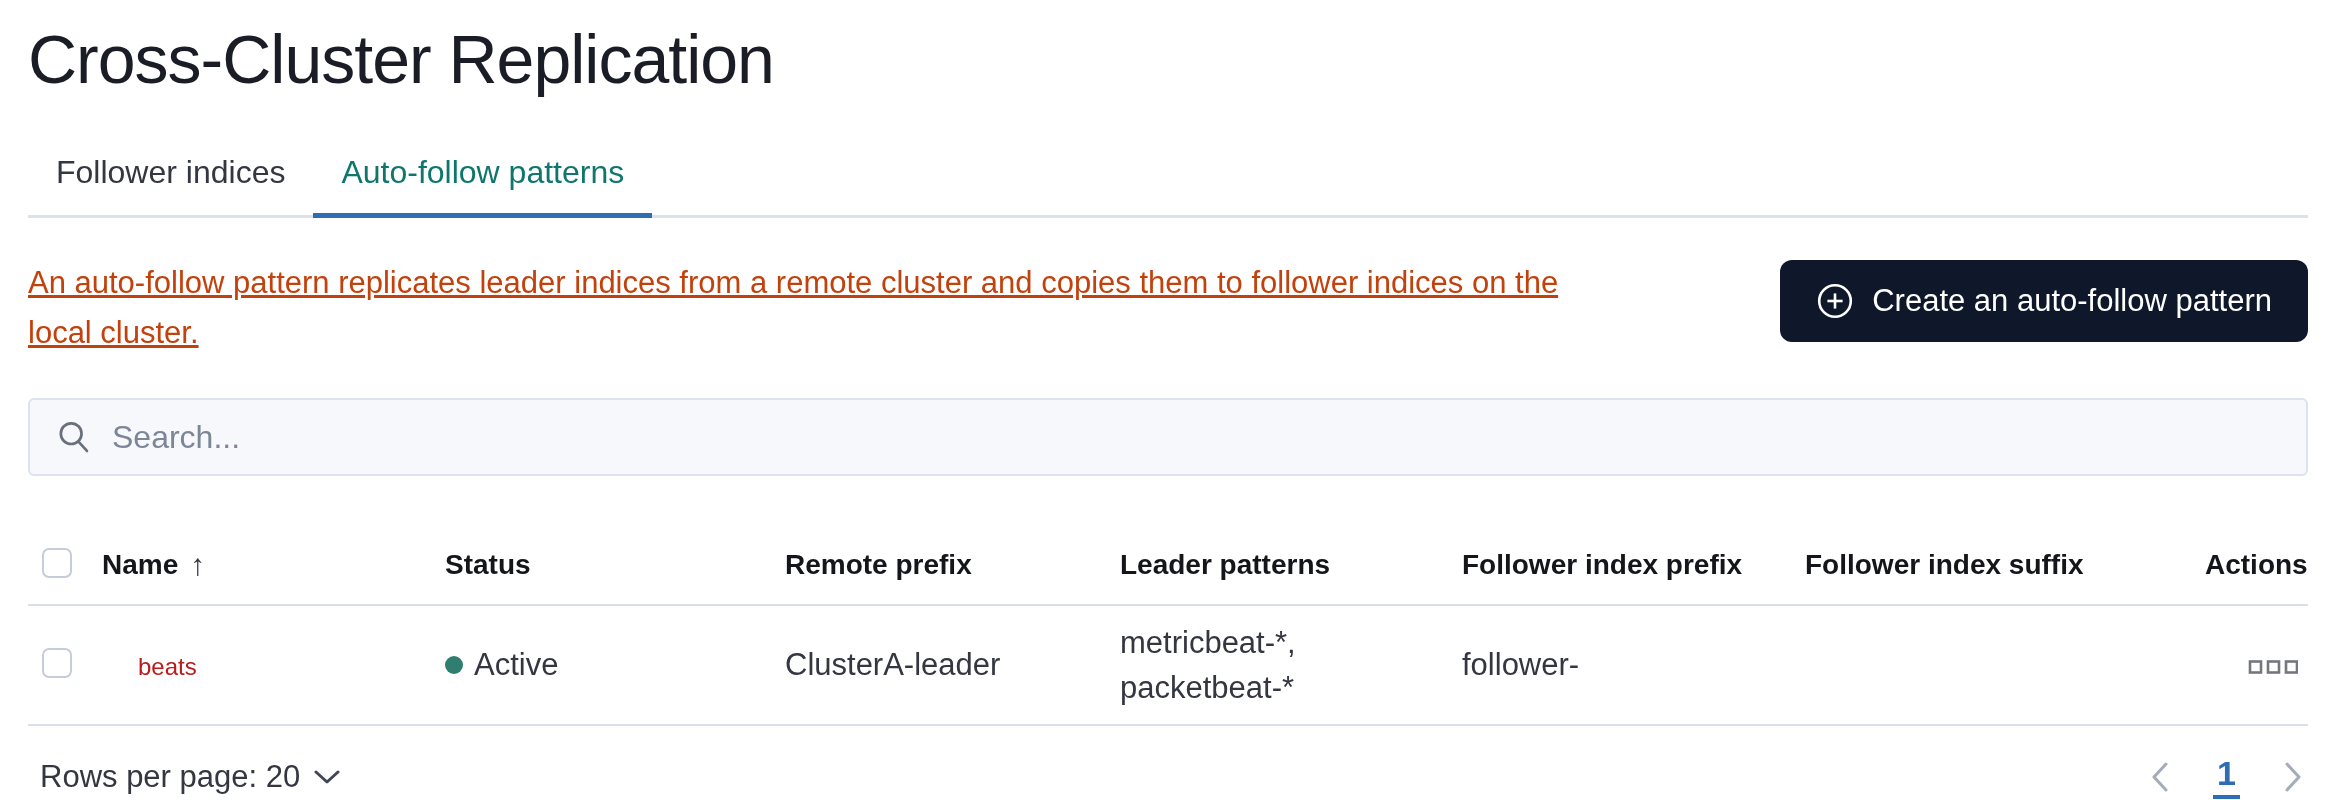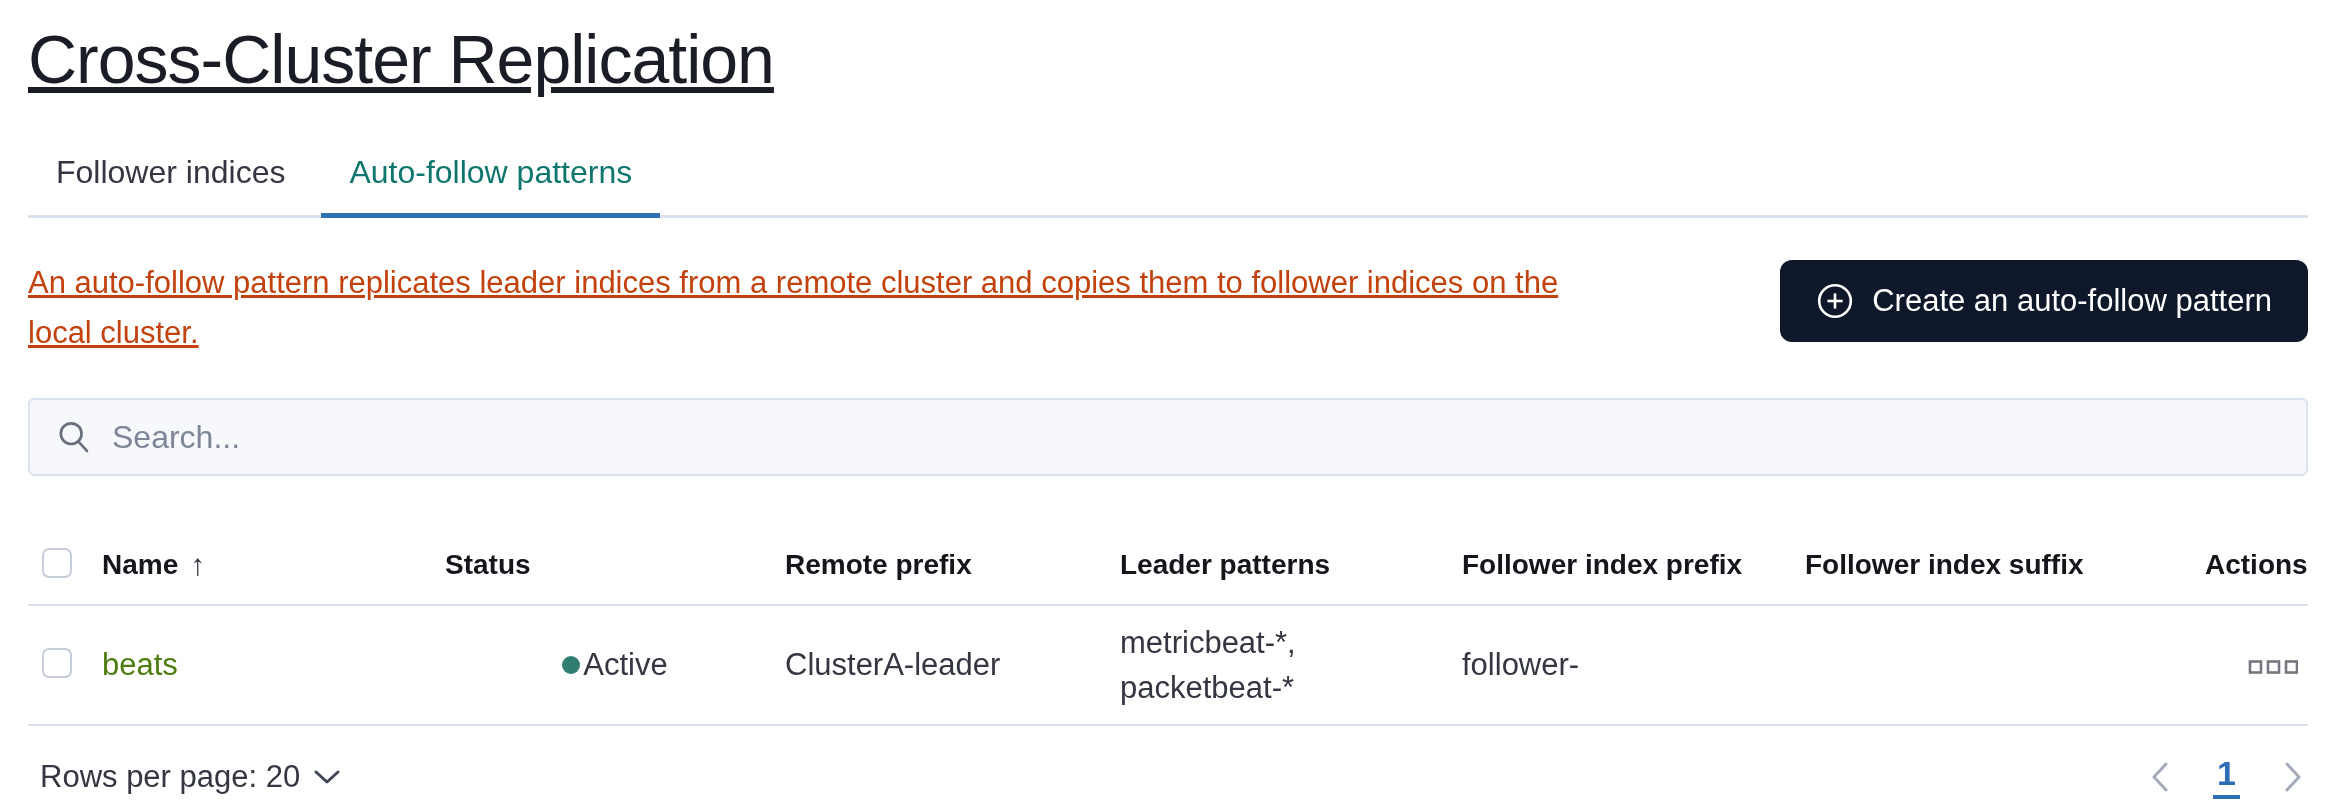--- a/index.html
+++ b/index.html
@@ -1,23 +1,23 @@
 <!DOCTYPE html>
 <html><head>
 <meta charset="utf-8">
 <style>
   * { box-sizing: border-box; margin: 0; padding: 0; }
   html, body { width: 2336px; height: 800px; background: #ffffff; overflow: hidden; }
   body { font-family: "Liberation Sans", "DejaVu Sans", sans-serif; color: #343741; }
   .page { padding: 14px 28px 0 28px; width: 2336px; }
 
-  h1.page-title { font-size: 68px; font-weight: 400; color: #1a1d26; letter-spacing: -1px; margin-top: 6px; text-decoration: underline; }
+  h1.page-title { font-size: 68px; font-weight: 400; color: #1a1d26; letter-spacing: -1px; margin-top: 6px; }
 
   
-  .tabs { display: flex; margin-top: 56px; border-bottom: 3px solid #dbe2ec; gap: 8px; }
+  .tabs { display: flex; margin-top: 56px; border-bottom: 3px solid #dbe2ec; }
   .tab { padding: 0 28px 24px 28px; font-size: 32px; color: #343741; cursor: pointer; position: relative; }
   .tab.active { color: #0f766e; }
   .tab.active::after { content: ""; position: absolute; left: 0; right: 0; bottom: -3px; height: 5px; background: #2e6eb3; }
 
   
   .desc-row { display: flex; justify-content: space-between; align-items: flex-start; margin-top: 40px; }
   .description { font-size: 31px; line-height: 50px; color: #c2410c; max-width: 1720px; text-decoration: underline; }
   .description span { display: block; }
   .btn-primary {
     display: flex; align-items: center; gap: 18px; height: 82px; padding: 0 36px;
@@ -44,22 +44,22 @@
   .thead .th { font-size: 28px; font-weight: 700; color: #14161c; }
   .th-name { display: flex; align-items: center; gap: 12px; cursor: pointer; }
   .sort-arrow { font-weight: 400; font-size: 30px; color: #343741; }
   .th-actions, .td-actions { justify-self: end; padding-right: 4px; }
   .trow { padding: 14px 0; border-bottom: 2px solid #d9e0ea; }
   .trow .td { font-size: 31px; color: #343741; }
   .checkbox {
     display: inline-block; width: 30px; height: 30px; margin-left: 14px;
     background: #fff; border: 2px solid #c6ccd8; border-radius: 7px; cursor: pointer;
   }
-  a.name-link { color: #4d7c0f; text-decoration: none; font-size: 31px; cursor: pointer; }
-  .status-cell { display: flex; align-items: center; gap: 3px; justify-content: center; }
+  a.name-link { color: #b91c1c; text-decoration: none; font-size: 24px; cursor: pointer; margin-left: 36px; }
+  .status-cell { display: flex; align-items: center; gap: 11px; }
   .status-dot { width: 18px; height: 18px; border-radius: 50%; background: #2f7e70; display: inline-block; }
   .multiline span { display: block; line-height: 45px; }
   .actions-btn { background: none; border: none; cursor: pointer; padding: 6px; }
 
   
   .table-footer { display: flex; justify-content: space-between; align-items: center; margin-top: 28px; }
   .rows-per-page { display: flex; align-items: center; gap: 14px; margin-left: 12px; font-size: 31px; color: #343741; cursor: pointer; }
   .pagination { display: flex; align-items: center; gap: 44px; padding-right: 6px; }
   .page-num { font-size: 34px; font-weight: 700; color: #2e6eb5; text-decoration: none; border-bottom: 4px solid #2e6eb5; padding: 0 4px 2px 4px; cursor: pointer; }
   .pag-chevron { background: none; border: none; cursor: pointer; display: flex; align-items: center; }

